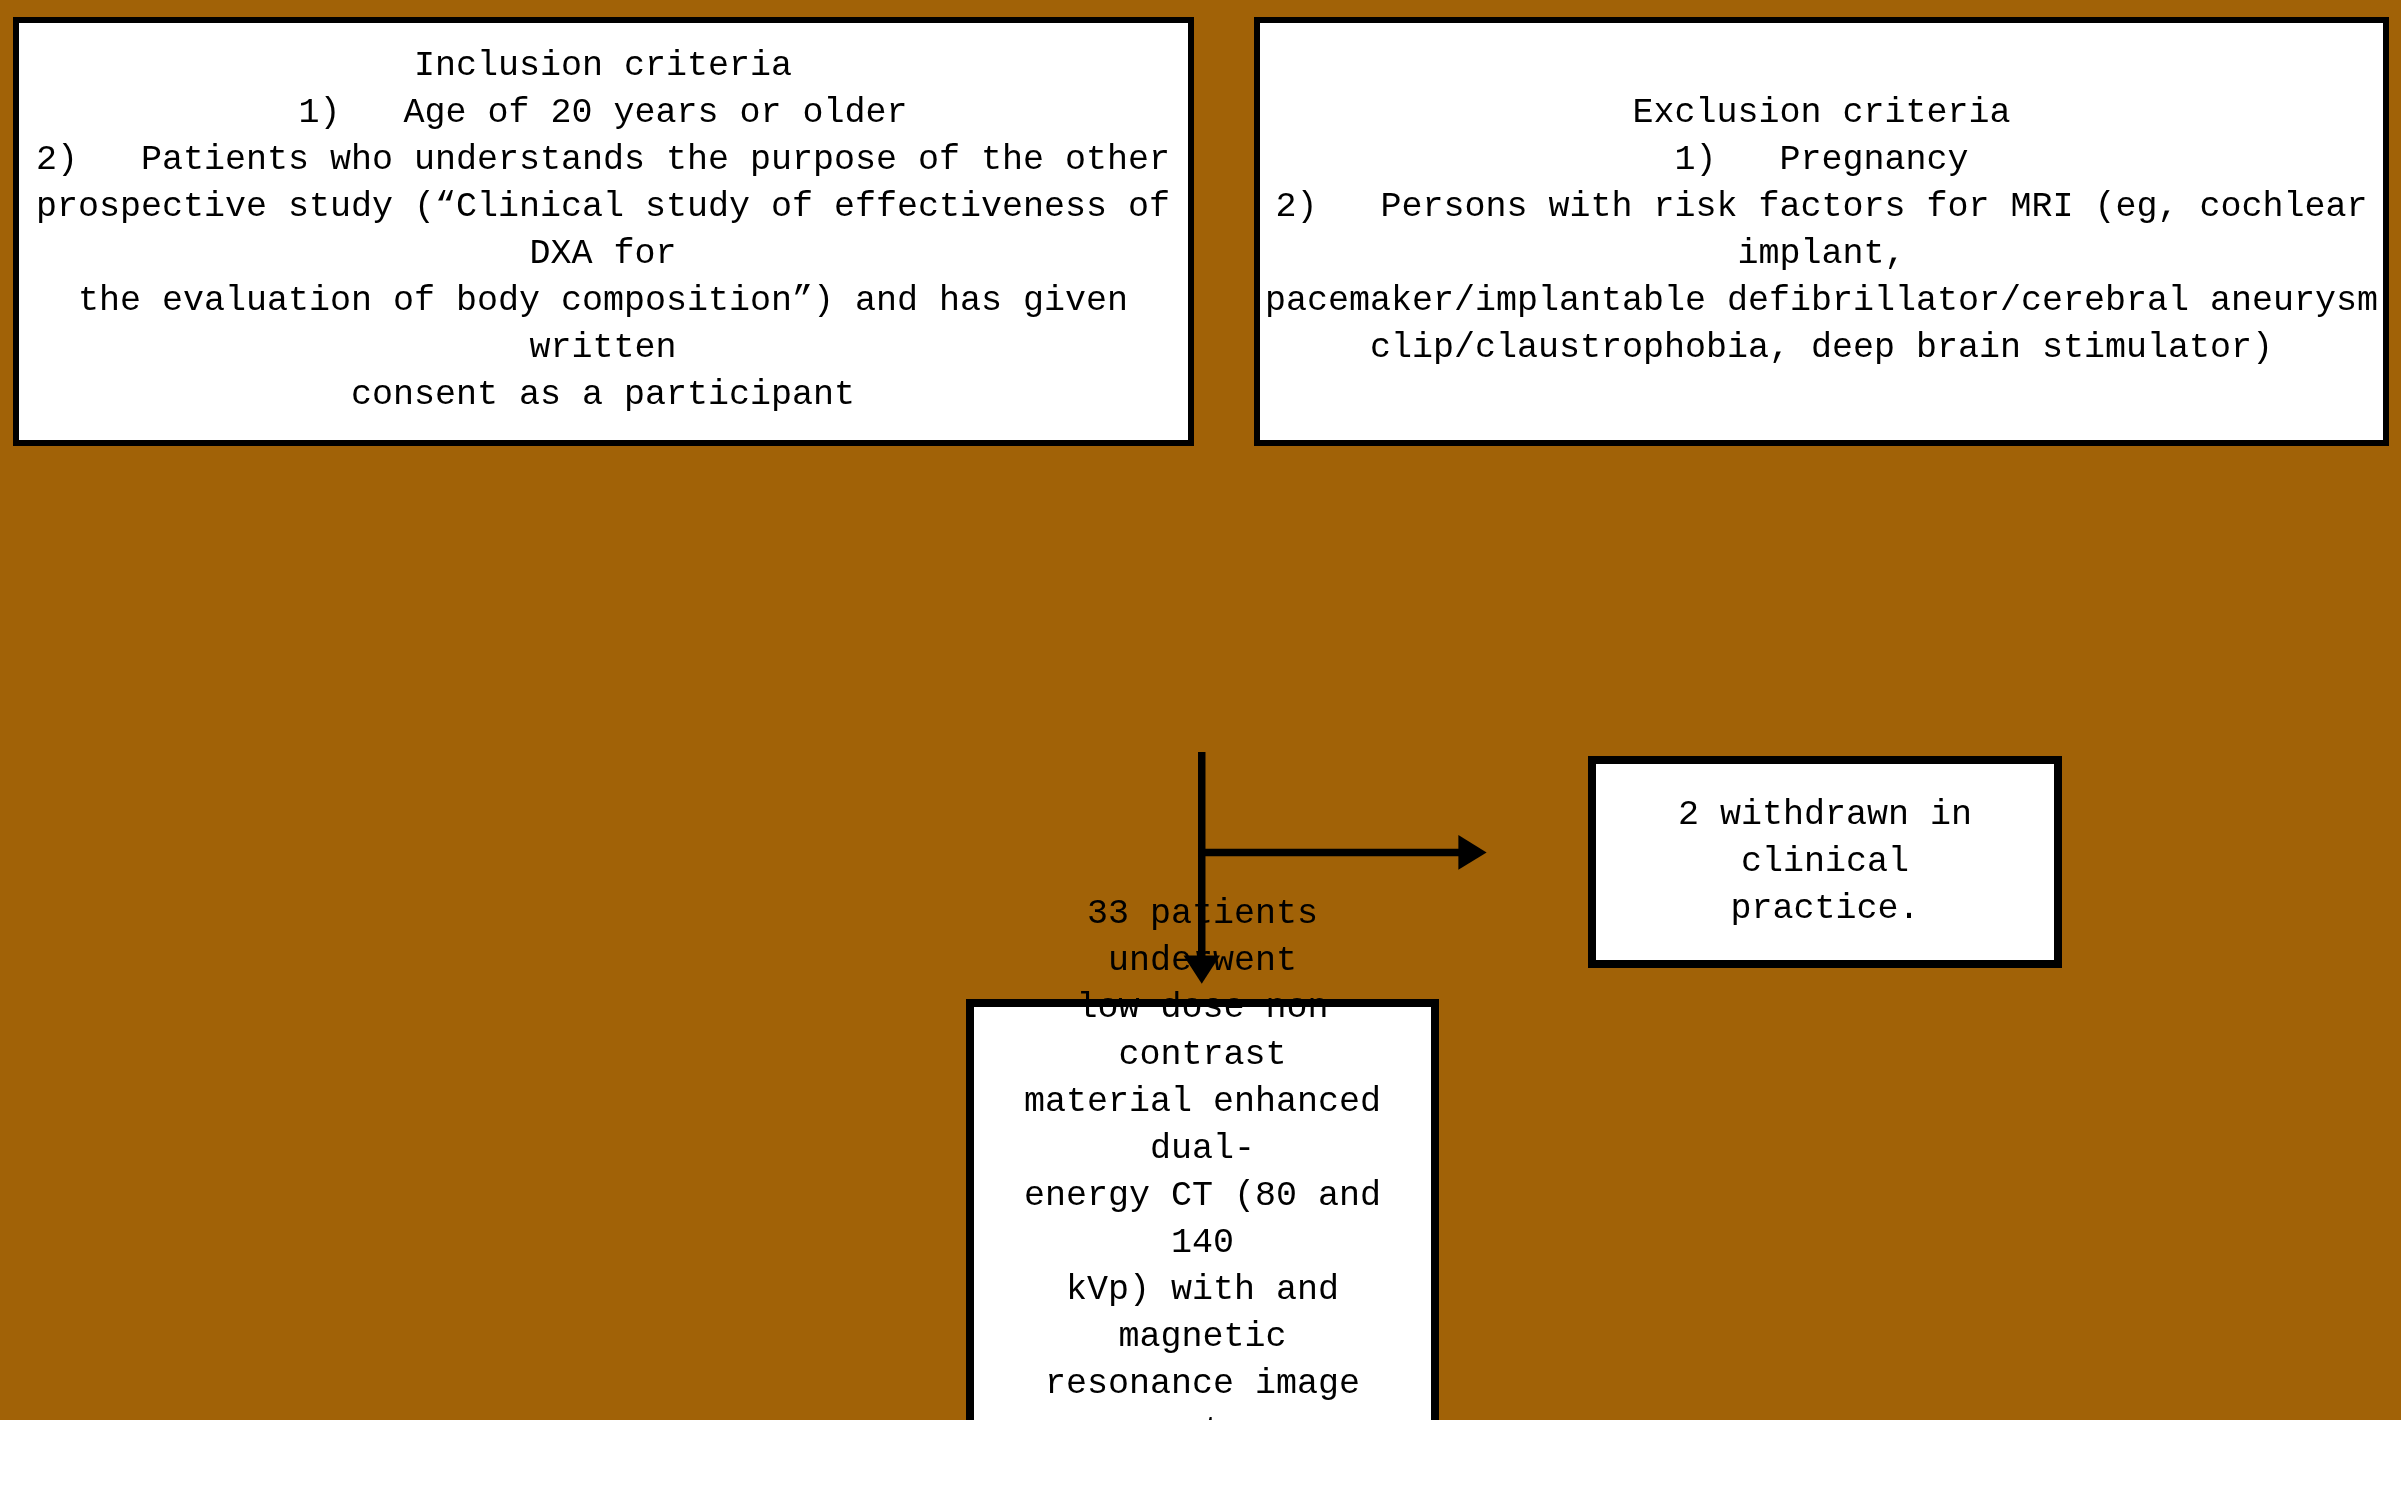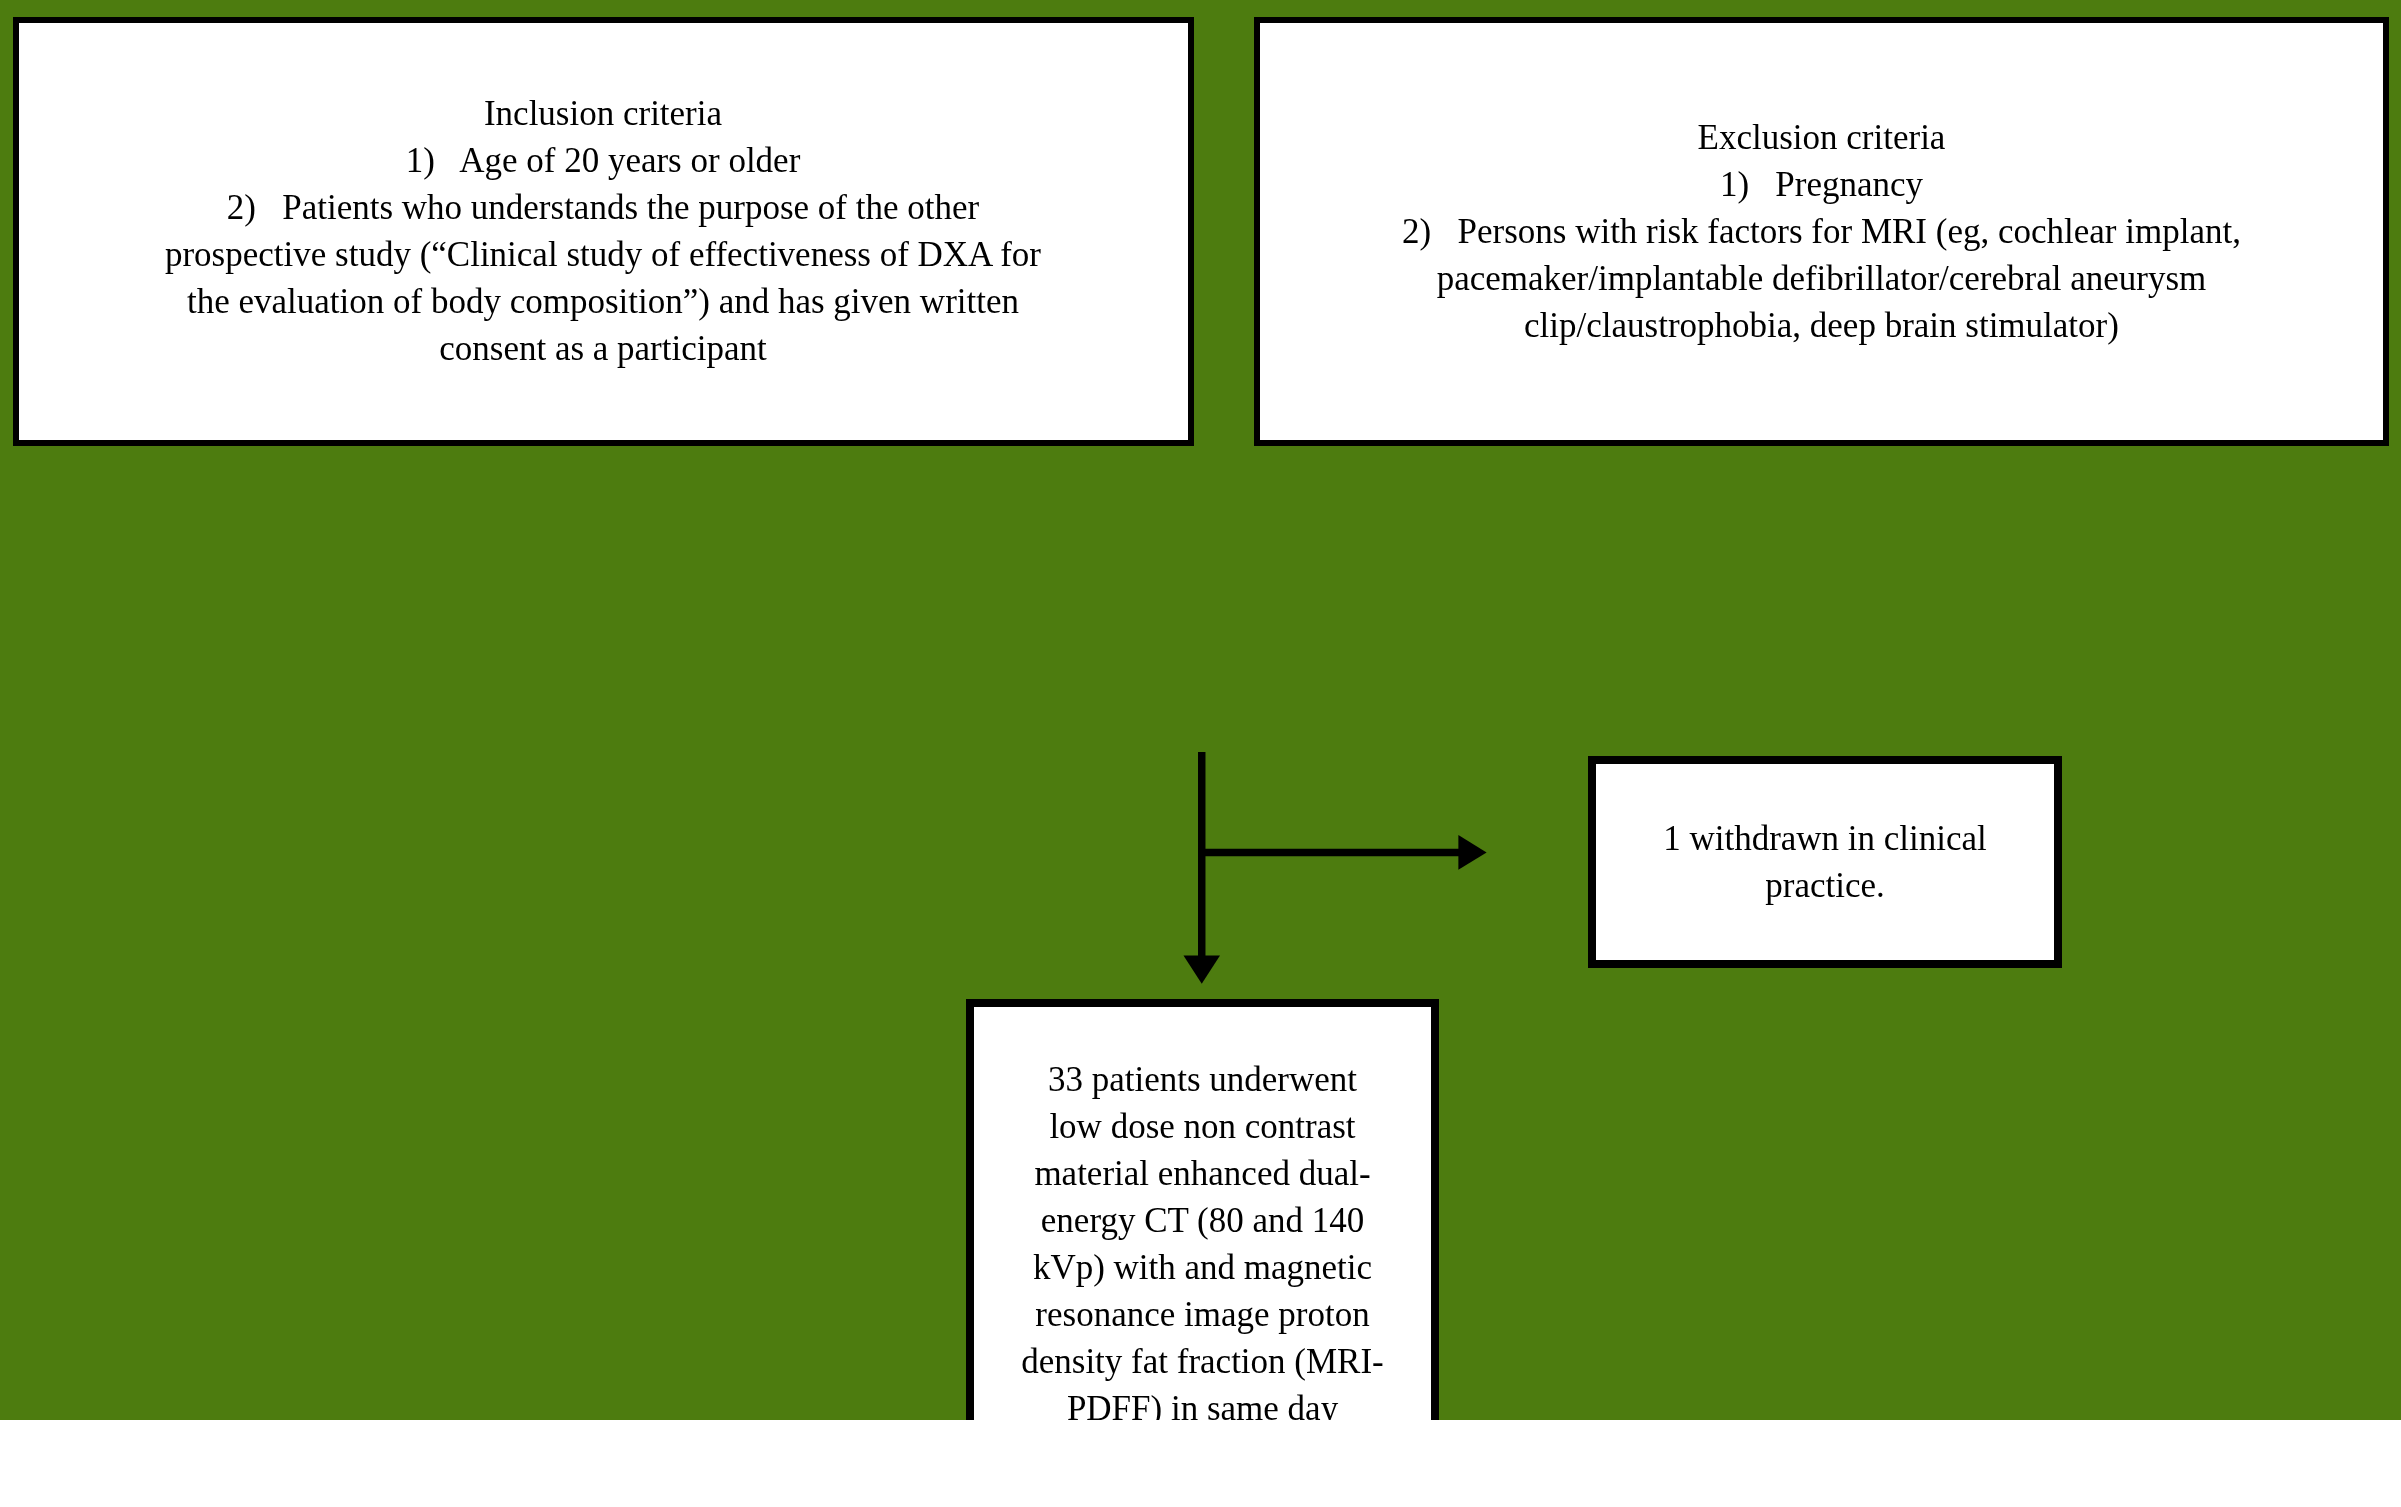--- a/index.html
+++ b/index.html
@@ -4,23 +4,23 @@
 <style>
   html, body {
     margin: 0;
     padding: 0;
     background: #ffffff;
   }
   #canvas {
     position: relative;
     width: 2401px;
     height: 1420px;
-    background: #4d7c0f;
+    background: #a16207;
     overflow: hidden;
-    font-family: Liberation Serif, serif;
+    font-family: Liberation Mono, monospace;
   }
   .box {
     position: absolute;
     box-sizing: border-box;
     background: #ffffff;
     border: 6.6px solid #000000;
     color: #000000;
     display: flex;
     align-items: center;
     justify-content: center;
@@ -57,21 +57,21 @@
 the evaluation of body composition”) and has given written
 consent as a participant</div>
 
   <div class="box" id="box-exclusion">Exclusion criteria
 1)&nbsp;&nbsp; Pregnancy
 2)&nbsp;&nbsp; Persons with risk factors for MRI (eg, cochlear implant,
 pacemaker/implantable defibrillator/cerebral aneurysm
 clip/claustrophobia, deep brain stimulator)</div>
 
 
-  <div class="box thick" id="box-withdrawn">1 withdrawn in clinical
+  <div class="box thick" id="box-withdrawn">2 withdrawn in clinical
 practice.</div>
 
   <div class="box thick" id="box-final">33 patients underwent
 low dose non contrast
 material enhanced dual-
 energy CT (80 and 140
 kVp) with and magnetic
 resonance image proton
 density fat fraction (MRI-
 PDFF) in same day</div>

